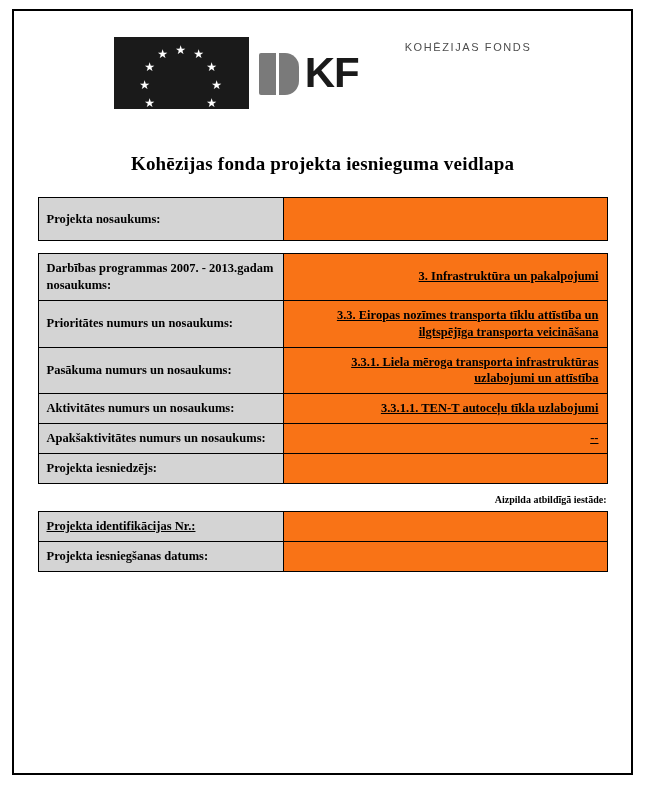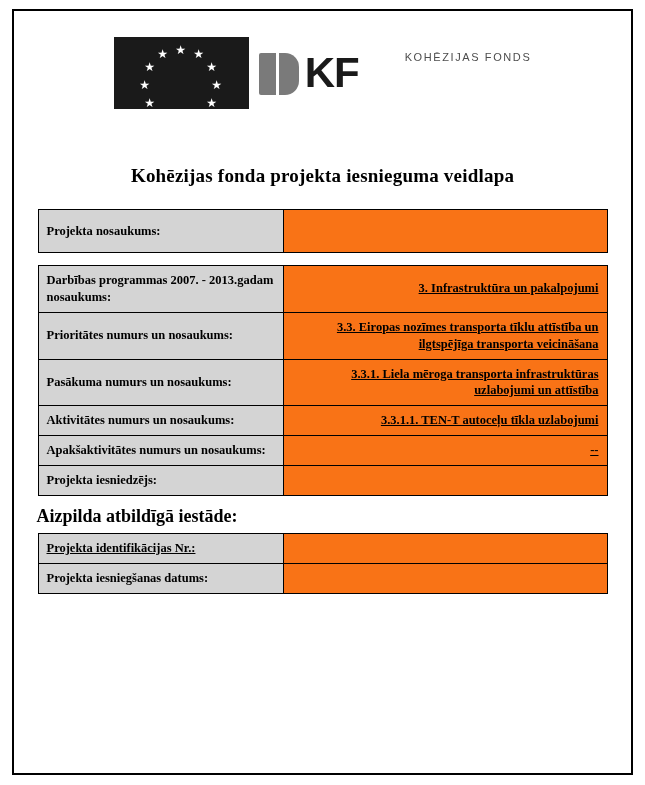--- a/index.html
+++ b/index.html
@@ -91,30 +91,30 @@
     font-size: 42px;
     line-height: 42px;
     letter-spacing: -1px;
     color: #1a1a1a;
   }
   .kf-sub {
     font-family: "Liberation Sans", sans-serif;
     font-size: 11px;
     letter-spacing: 1.6px;
     color: #4d4d4d;
-    margin-top: 14px;
+    margin-top: 4px;
     margin-left: 46px;
   }
 
   
   .doc-title {
     text-align: center;
     font-weight: bold;
     font-size: 19px;
-    margin-top: 56px;
+    margin-top: 44px;
     margin-bottom: 22px;
     letter-spacing: 0.2px;
   }
 
   
   table.grid {
     border-collapse: collapse;
     width: 570px;
     margin: 0 auto;
     table-layout: fixed;
@@ -140,22 +140,23 @@
   }
   td.val.plain {
     font-weight: normal;
   }
   .t-first td { height: 30px; }
   .sp { height: 12px; }
 
   .note {
     width: 570px;
     margin: 10px auto 6px auto;
-    font-weight: bold;
-    font-size: 18px;
+    text-align: right;
+    font-weight: bold;
+    font-size: 10px;
     padding-right: 2px;
   }
 
   td.lbl.ul span {
     text-decoration: underline;
   }
 
   
   .footer {
     width: 570px;

